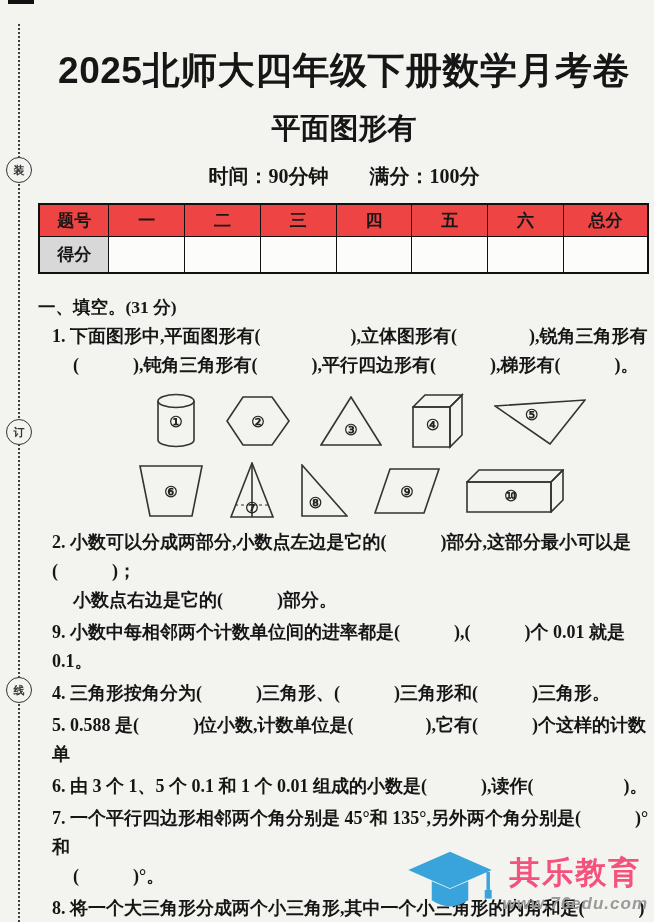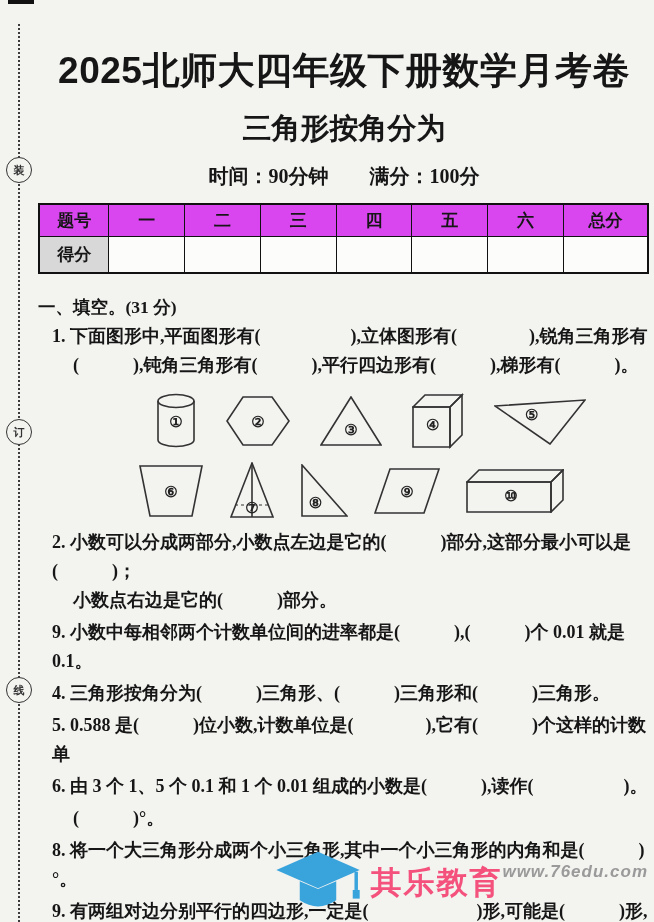--- a/index.html
+++ b/index.html
@@ -26,21 +26,21 @@
     font-family:"Liberation Sans","DejaVu Sans",sans-serif;
     font-weight:bold; font-size:37px; text-align:center; margin-top:46px; letter-spacing:0.5px;
     white-space:nowrap;
   }
   .subtitle { font-size:29px; font-weight:600; text-align:center; margin-top:13px; }
   .info { font-size:20px; font-weight:bold; text-align:center; margin-top:14px; }
   .info span { margin:17px 18px; }
 
   table.score-table { border-collapse:collapse; width:611px; margin-top:13px; border:2px solid #111; }
   table.score-table td { border:1.5px solid #111; text-align:center; font-size:17px; font-weight:bold; }
-  table.score-table tr.head td { background:#d946ef; height:32px; }
+  table.score-table tr.head td { background:#ef4444; height:32px; }
   table.score-table tr.body td { height:37px; background:#fcfcfa; }
   table.score-table tr.body td.gray { background:#d8d8d8; }
 
   .section-heading { font-size:17.5px; font-weight:bold; margin-top:21px; }
 
   .q { margin-top:3px; }
   .qline {
     font-size:18px; font-weight:600; line-height:29px;
     white-space:pre-wrap; padding-left:14px;
   }
@@ -59,21 +59,21 @@
   .num-tri    { left:50%; top:68%; }
   .num-cube   { left:40%; top:58%; }
   .num-obtuse { left:41%; top:38%; }
   .num-pyr    { left:50%; top:80%; }
   .num-rtri   { left:32%; top:72%; }
   .num-cuboid { left:46%; top:62%; }
 
   .logo {
     position:absolute; right:6px; bottom:6px; display:flex; align-items:center; gap:8px;
   }
-  .logo-text { display:flex; flex-direction:row; align-items:flex-start; }
+  .logo-text { display:flex; flex-direction:column; align-items:center; }
   .logo-name { font-family:"Liberation Sans","DejaVu Sans",sans-serif; font-weight:bold; font-size:31px; letter-spacing:2px; }
   .logo-url  { font-family:"Liberation Sans","DejaVu Sans",sans-serif; font-weight:bold; font-size:17px; letter-spacing:1px;font-style:italic; }
 
   svg .ln { fill:none; stroke:#333; stroke-width:1.6; }
   svg .lnd { fill:none; stroke:#333; stroke-width:1.2; stroke-dasharray:3 3; }
 </style>
 </head>
 <body>
 
 <div class="scan-mark"></div>
@@ -84,21 +84,21 @@
 <div class="seal s2">
     <span>订</span>
   </div>
 <div class="seal s3">
     <span>线</span>
   </div>
 
 <div class="content">
 
   <div class="title">2025北师大四年级下册数学月考卷</div>
-  <div class="subtitle">三角形按角分为</div>
+  <div class="subtitle">平面图形有</div>
   <div class="info">
     <span>时间：90分钟</span>
     <span>满分：100分</span>
   </div>
 
   <table class="score-table">
     <colgroup>
       <col style="width:70px">
         <col style="width:76px">
         <col style="width:76px">
@@ -222,20 +222,21 @@
   <div class="q">
     <div class="qline">4. 三角形按角分为(　　　)三角形、(　　　)三角形和(　　　)三角形。</div>
   </div>
   <div class="q">
     <div class="qline">5. 0.588 是(　　　)位小数,计数单位是(　　　　),它有(　　　)个这样的计数单</div>
   </div>
   <div class="q">
     <div class="qline">6. 由 3 个 1、5 个 0.1 和 1 个 0.01 组成的小数是(　　　),读作(　　　　　)。</div>
   </div>
   <div class="q">
+    <div class="qline">7. 一个平行四边形相邻两个角分别是 45°和 135°,另外两个角分别是(　　　)°和</div>
     <div class="qline cont">(　　　)°。</div>
   </div>
   <div class="q">
     <div class="qline">8. 将一个大三角形分成两个小三角形,其中一个小三角形的内角和是(　　　)°。</div>
   </div>
   <div class="q">
     <div class="qline">9. 有两组对边分别平行的四边形,一定是(　　　　　　)形,可能是(　　　)形,也可能是</div>
 
   </div>
 

